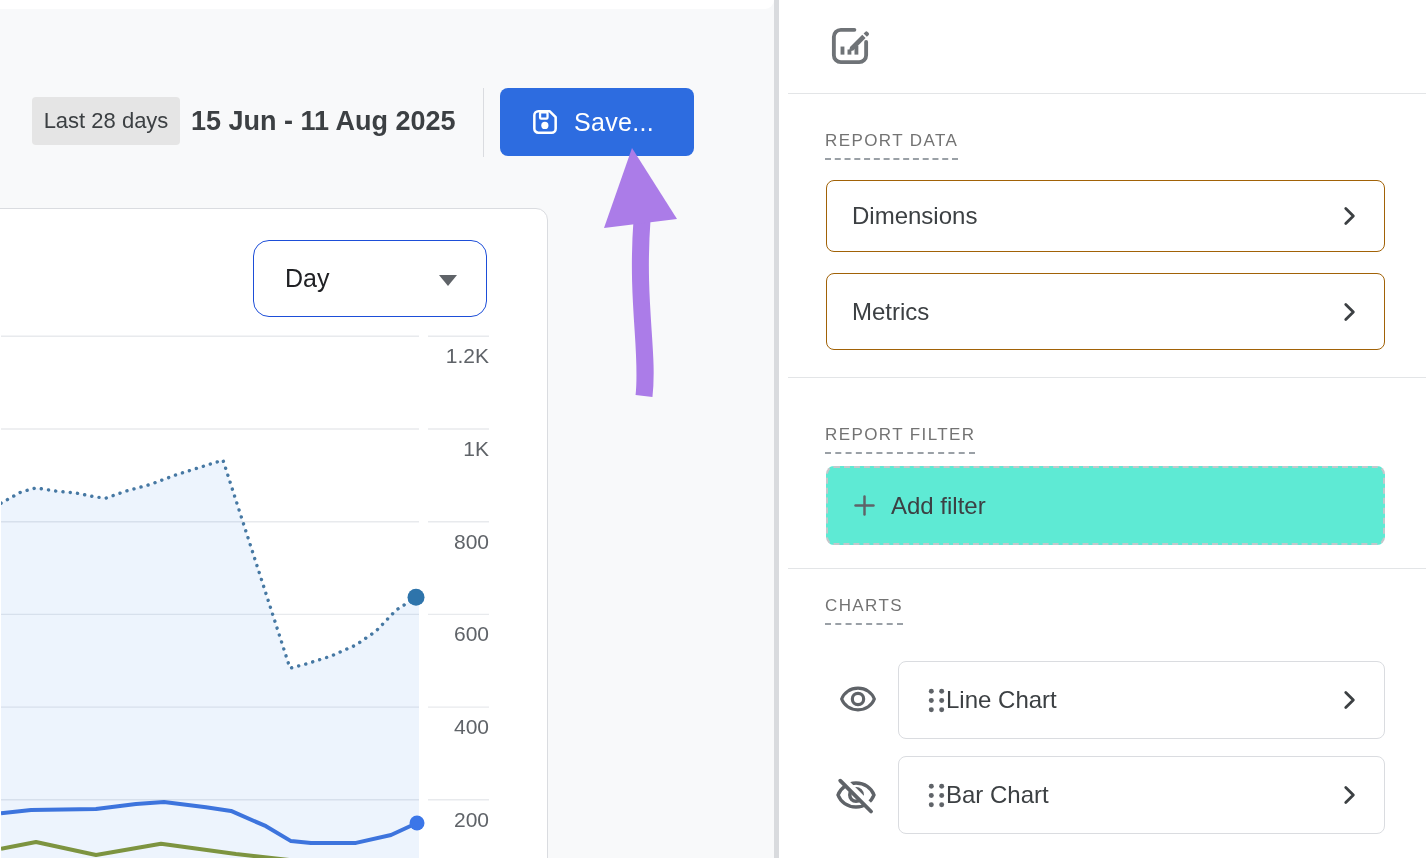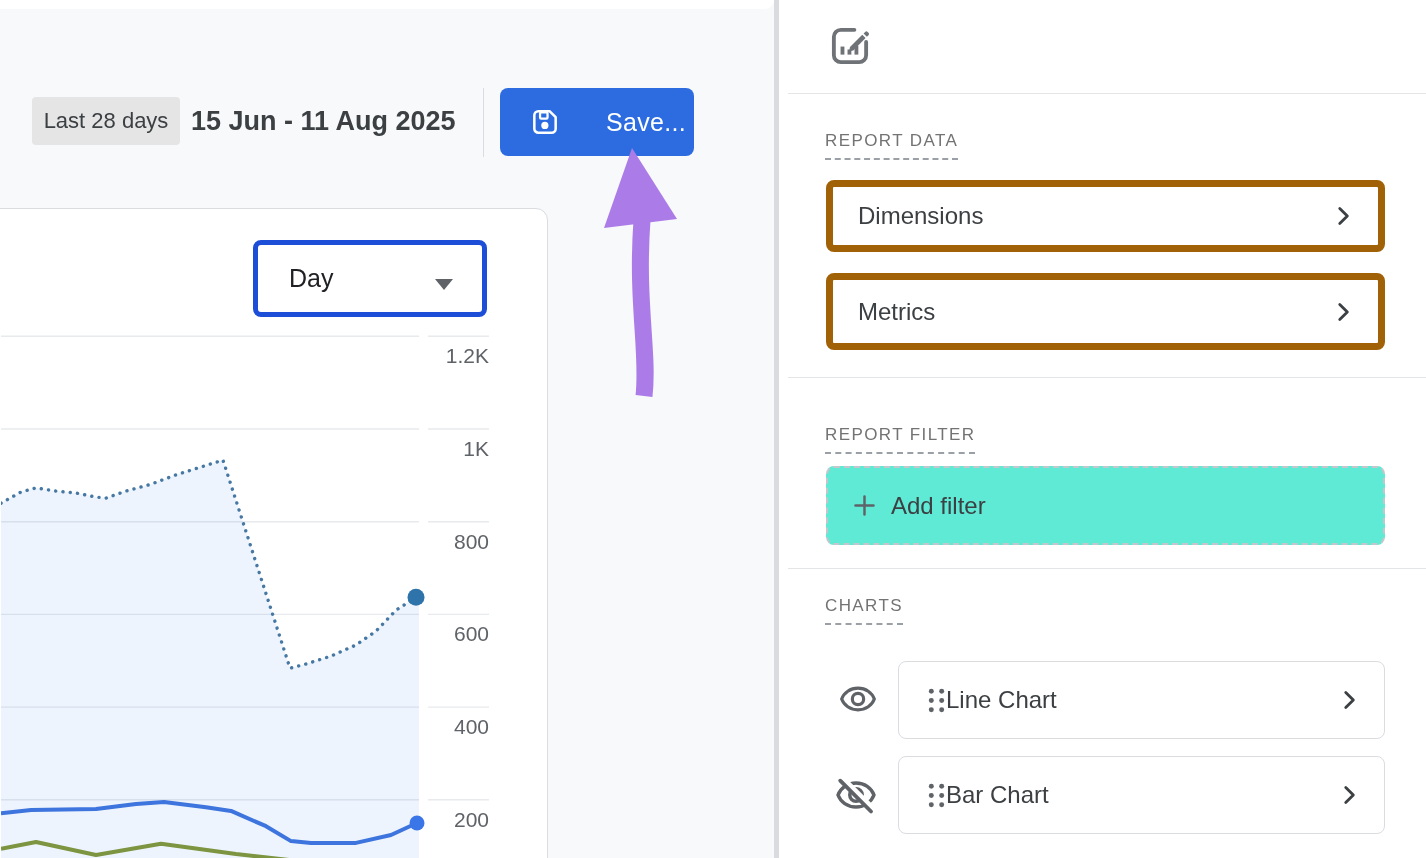--- a/index.html
+++ b/index.html
@@ -9,45 +9,45 @@
 
   
   .content { position:absolute; inset:0; }
   .top-strip { position:absolute; left:0; top:0; width:774px; height:9px; background:#ffffff; border-radius:0 0 10px 0; }
   .chip { position:absolute; left:32px; top:97px; width:148px; height:48px; background:#e5e5e5; border-radius:4px;
           display:flex; align-items:center; justify-content:center; font-size:22px; color:#3c4043; }
   .date-range { position:absolute; left:191px; top:97px; height:48px; line-height:48px; font-size:27px; font-weight:700; color:#3c4043; }
   .toolbar-divider { position:absolute; left:483px; top:88px; width:1px; height:69px; background:#dadce0; }
   .save-btn { position:absolute; left:500px; top:88px; width:194px; height:68px; background:#2d6ce0; border:none; border-radius:8px;
               display:flex; align-items:center; padding-left:29px; gap:13px; cursor:pointer; }
-  .save-btn span.lbl { color:#ffffff; font-size:25px; font-weight:500; letter-spacing:.3px;margin-left:32px; }
+  .save-btn span.lbl { color:#ffffff; font-size:25px; font-weight:500; letter-spacing:.3px; }
   .save-icon { width:32px; height:32px; display:block; }
 
   .chart-card { position:absolute; left:-24px; top:208px; width:572px; height:700px; background:#ffffff;
                 border:1px solid #dadce0; border-radius:12px; overflow:hidden; }
-  .day-dropdown { position:absolute; left:276px; top:31px; width:234px; height:77px; border:5px solid #1d4ed8; border-radius:8px;
+  .day-dropdown { position:absolute; left:276px; top:31px; width:234px; height:77px; border:1px solid #1d4ed8; border-radius:16px;
                   background:#fff; display:flex; align-items:center; padding-left:31px; cursor:pointer; }
   .day-dropdown .val { font-size:25px; color:#202124; }
   .caret { position:absolute; right:29px; top:34px; width:0; height:0;
            border-left:9px solid transparent; border-right:9px solid transparent; border-top:11px solid #5f6368; }
   .chart-svg { position:absolute; left:24px; top:0; }
 
   .arrow-svg { position:absolute; left:590px; top:138px; pointer-events:none; }
 
   
   .edge-strip { position:absolute; left:774px; top:0; width:5px; height:858px; background:#d9dbde; }
 
   
   .panel { position:absolute; left:779px; top:0; width:647px; height:858px; background:#ffffff; }
   .panel-icon { position:absolute; left:49px; top:24px; width:44px; height:44px; }
   .panel-title { position:absolute; left:134px; top:28px; font-size:30px; font-weight:400; color:#202124; }
   .hdiv { position:absolute; left:9px; right:0; height:1px; background:#e3e5e7; }
   .section-heading { position:absolute; left:46px; font-size:17px; font-weight:500; letter-spacing:1.4px; color:#737373;
                      padding-bottom:7px; border-bottom:2px dashed #9aa0a6; }
-  .row-card { position:absolute; left:47px; width:559px; border:7px solid #a16207; border-radius:8px; background:#fff;
+  .row-card { position:absolute; left:47px; width:559px; border:1px solid #a16207; border-radius:8px; background:#fff;
               display:flex; align-items:center; padding-left:25px; cursor:pointer; }
   .row-label { font-size:24px; color:#3c4043; }
   .chevron { position:absolute; right:22px; width:26px; height:26px; }
   .add-filter { position:absolute; left:47px; top:466px; width:559px; height:79px; border:2px dashed #c3c7cb; border-radius:8px;
                 display:flex; align-items:center; padding-left:23px; gap:13px; background:#5eead4; cursor:pointer; }
   .chart-row { position:absolute; left:119px; width:487px; height:78px; border:1px solid #dadce0; border-radius:8px; background:#fff;
                display:flex; align-items:center; padding-left:28px; cursor:pointer; }
   .eye-btn { position:absolute; width:44px; height:44px; cursor:pointer; background:none; border:none; }
   .drag { width:19px; height:29px; cursor:grab; }
 </style>

